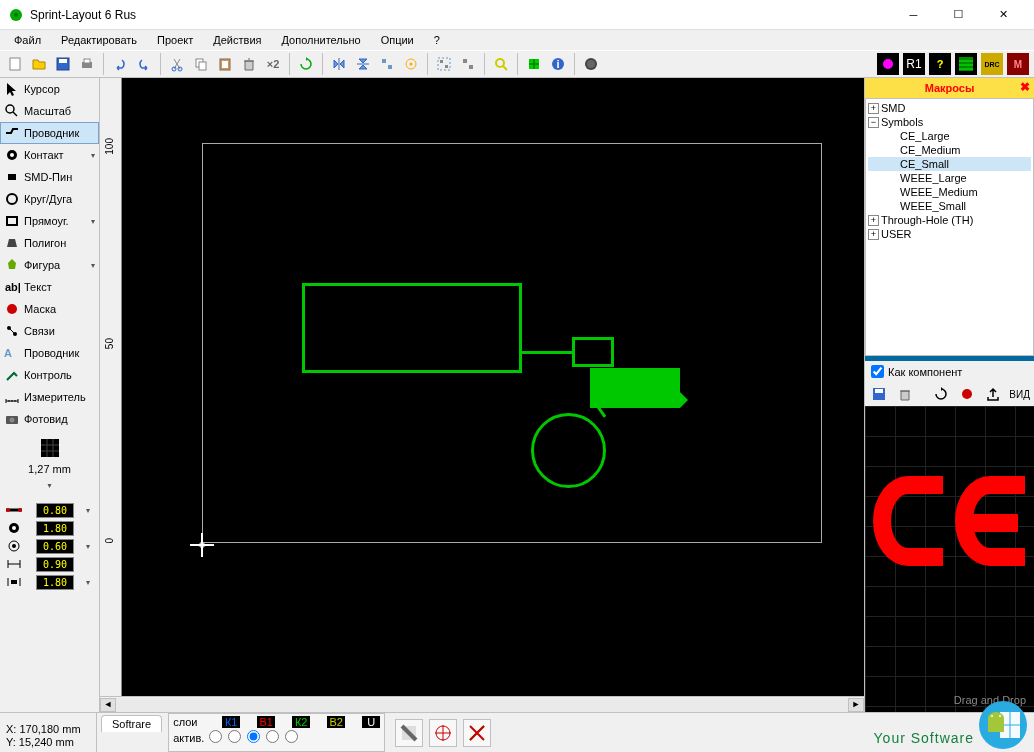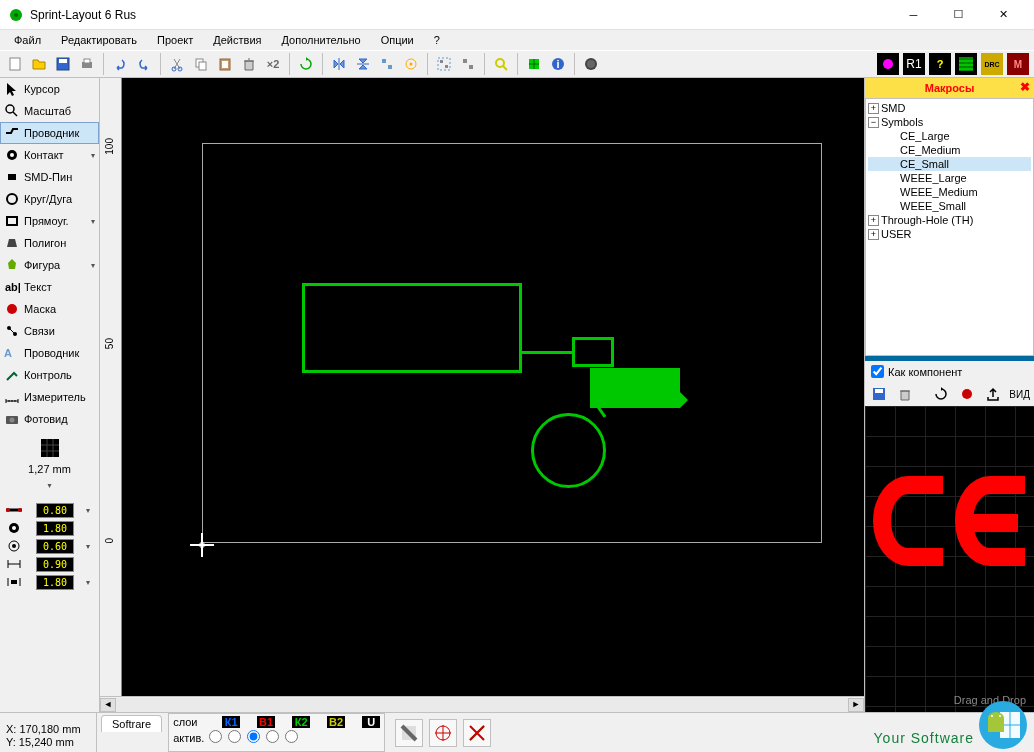--- a/index.html
+++ b/index.html
@@ -80,21 +80,21 @@
 .preview .ce-m { position:absolute; left:108px; top:108px; width:45px; height:18px; background:#f00; }
 .preview .ddtext { position:absolute; right:8px; bottom:6px; color:#888; font-size:11px; }
 
 .statusbar { height:40px; background:#f0f0f0; border-top:1px solid #c0c0c0; display:flex; align-items:stretch; }
 .tab-row { display:flex; align-items:center; height:20px; padding-left:100px; }
 .tab { padding:2px 10px; background:#fff; border:1px solid #c0c0c0; border-bottom:none; font-size:11px; border-radius:4px 4px 0 0; }
 .coords { padding:2px 6px; font-size:11px; line-height:13px; width:96px;margin-top:8px; }
 .layers-box { padding:2px 4px; border:1px solid #c0c0c0; background:#f5f5f5; display:flex; flex-direction:column; gap:2px; }
 .layers-hdr { display:flex; gap:17px; align-items:center; font-size:10px; }
 .layers-hdr .llbl { width:32px; }
-.layers-hdr .lk { width:18px; text-align:center; font-weight:bold; }
+.layers-hdr .lk { width:18px; text-align:center; font-weight:normal; }
 .layers-rad { display:flex; gap:1px; align-items:center; }
 .layers-rad .llbl { width:32px; }
 .layers-rad .lr { width:18px; text-align:center; }
 .layers-rad input[type=radio] { margin:0; }
 .sbtns { display:flex; align-items:center; gap:6px; padding-left:10px; }
 .sbtn2 { width:28px; height:28px; border:1px solid #c0c0c0; display:flex; align-items:center; justify-content:center; background:#f8f8f8; }
 
 .watermark { position:absolute; right:60px; bottom:6px; color:#15803d; font-size:14px; letter-spacing:1px; pointer-events:none; }
 .winlogo { position:absolute; right:6px; bottom:2px; width:50px; height:50px; pointer-events:none; }
 </style>

